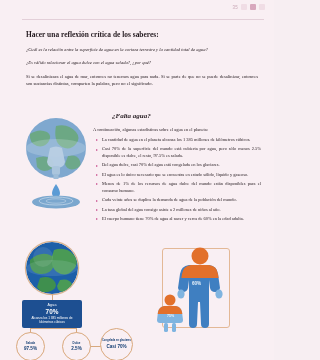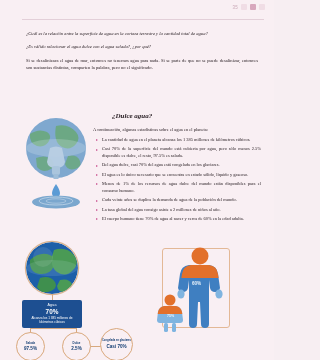--- a/index.html
+++ b/index.html
@@ -236,20 +236,21 @@
     <div class="hdr-rule"></div>
     <div class="hdr-icons">
       <span class="pg-num">35</span>
       <span class="hdr-sq light"></span>
       <span class="hdr-sq solid"></span>
       <span class="hdr-sq light"></span>
     </div>
   </div>
 
   <div class="content">
+    <h1 class="sec-title">Hacer una reflexión crítica de los saberes:</h1>
     <p class="para italic">¿Cuál es la relación entre la superficie de agua en la corteza terrestre y la cantidad total de agua?</p>
     <p class="para italic">¿Es válido relacionar el agua dulce con el agua salada?, ¿por qué?</p>
     <p class="para">Si se desalinizara el agua de mar, entonces no tenemos agua para nada. Si se parte de que no se puede desalinizar, entonces son sustancias distintas, comparten la palabra, pero no el significado.</p>
   </div>
 
   <div class="globe-art">
     <svg width="80" height="112" viewBox="0 0 80 112">
       <circle cx="40" cy="36" r="30" fill="#7fa8cf"></circle>
       <path d="M14 22 q9 -6 17 -2 q5 3 2 9 q-4 7 -12 5 q-8 -3 -7 -12z" fill="#6aa87e" opacity=".92"></path>
       <path d="M40 14 q12 -3 20 6 q5 6 0 12 q-6 7 -14 3 q-9 -5 -6 -21z" fill="#6aa87e" opacity=".92"></path>
@@ -263,21 +264,21 @@
 
       <path d="M40 72 q4 6 4 9 a4 4 0 0 1 -8 0 q0 -3 4 -9z" fill="#5b9bd5"></path>
 
       <ellipse cx="40" cy="90" rx="24" ry="6.5" fill="#7ba7ce"></ellipse>
       <ellipse cx="40" cy="89" rx="17" ry="4" fill="none" stroke="#dfeaf4" stroke-width=".8" opacity=".7"></ellipse>
       <ellipse cx="40" cy="89" rx="10" ry="2.2" fill="none" stroke="#dfeaf4" stroke-width=".7" opacity=".6"></ellipse>
     </svg>
   </div>
 
   <div class="mid">
-    <div class="falta-title">¿Dulce agua?</div>
+    <div class="falta-title">¿Falta agua?</div>
     <div class="intro-line">A continuación, algunas estadísticas sobre el agua en el planeta:</div>
     <ul class="stats">
       <li>La cantidad de agua en el planeta alcanza los 1 385 millones de kilómetros cúbicos.</li>
       <li class="accent">Casi 70% de la superficie del mundo está cubierta por agua, pero sólo menos 2.5% disponible es dulce, el resto, 97.5% es salada.</li>
       <li>Del agua dulce, casi 70% del agua está congelada en los glaciares.</li>
       <li class="accent">El agua es lo único necesario que se encuentra en estado sólido, líquido y gaseoso.</li>
       <li>Menos de 1% de los recursos de agua dulce del mundo están disponibles para el consumo humano.</li>
       <li class="accent">Cada veinte años se duplica la demanda de agua de la población del mundo.</li>
       <li class="accent">La tasa global del agua consigo asiste a 2 millones de niños al año.</li>
       <li class="accent">El cuerpo humano tiene 70% de agua al nacer y cerca de 60% en la edad adulta.</li>

